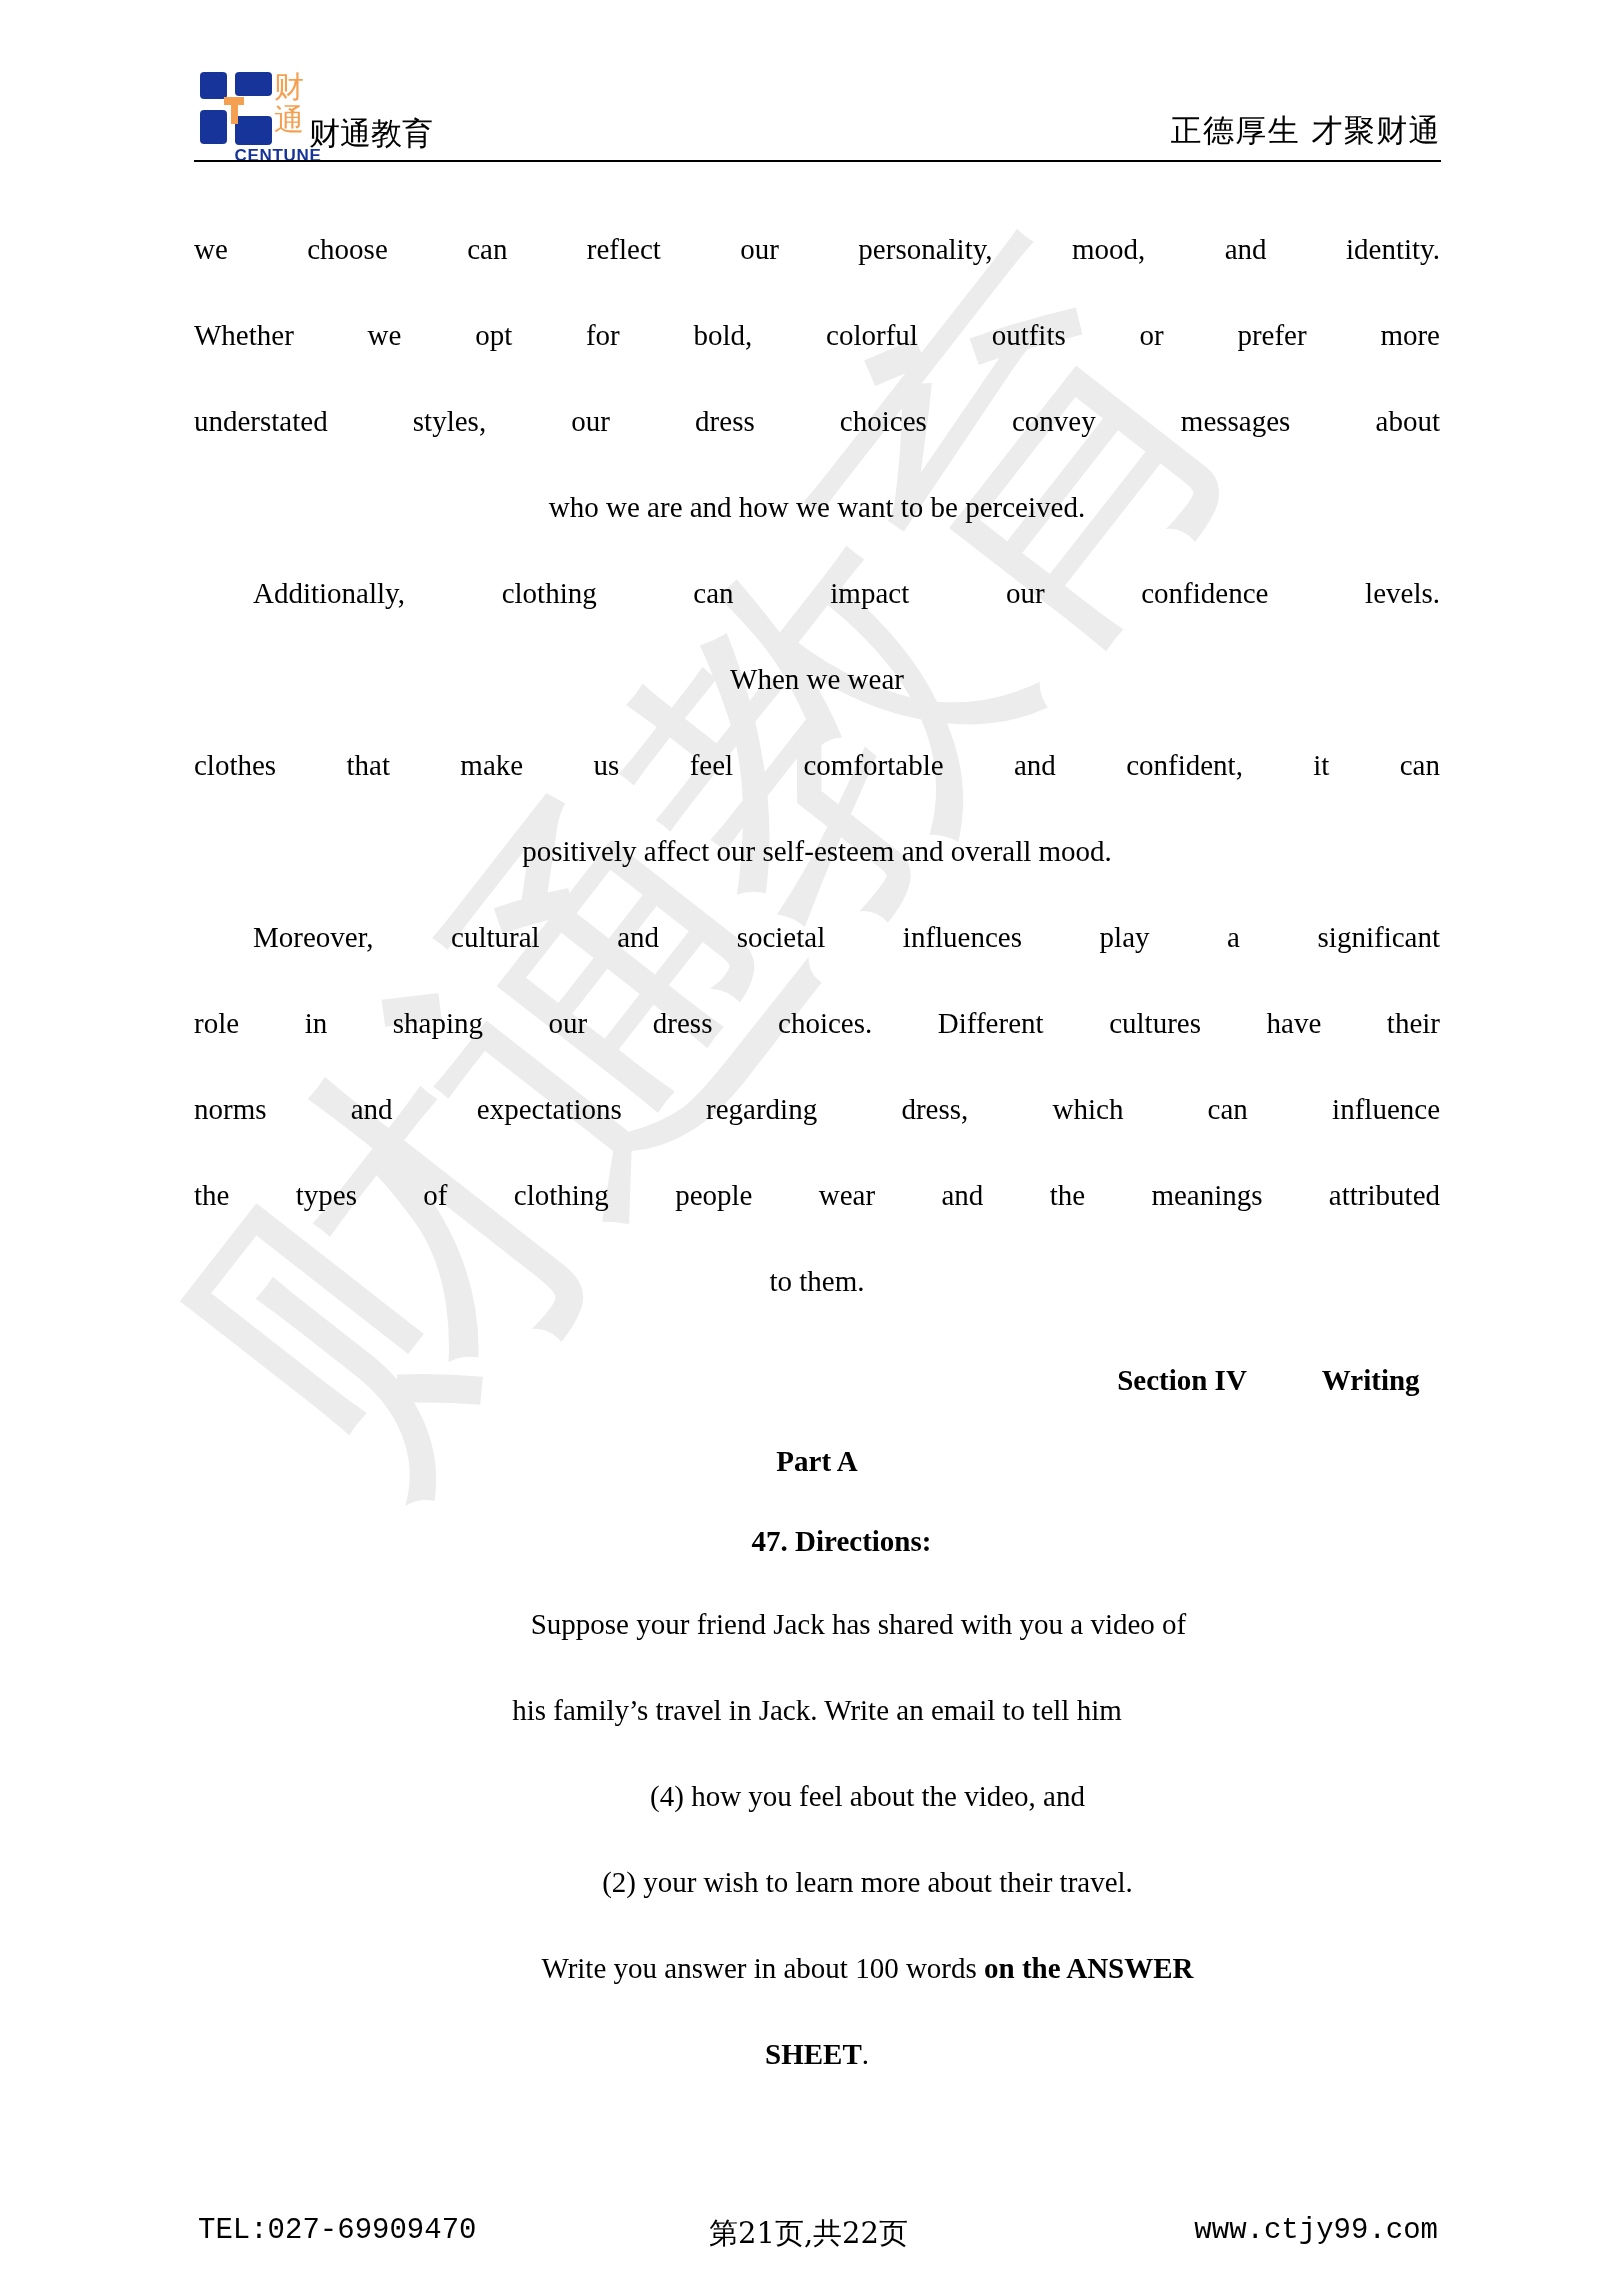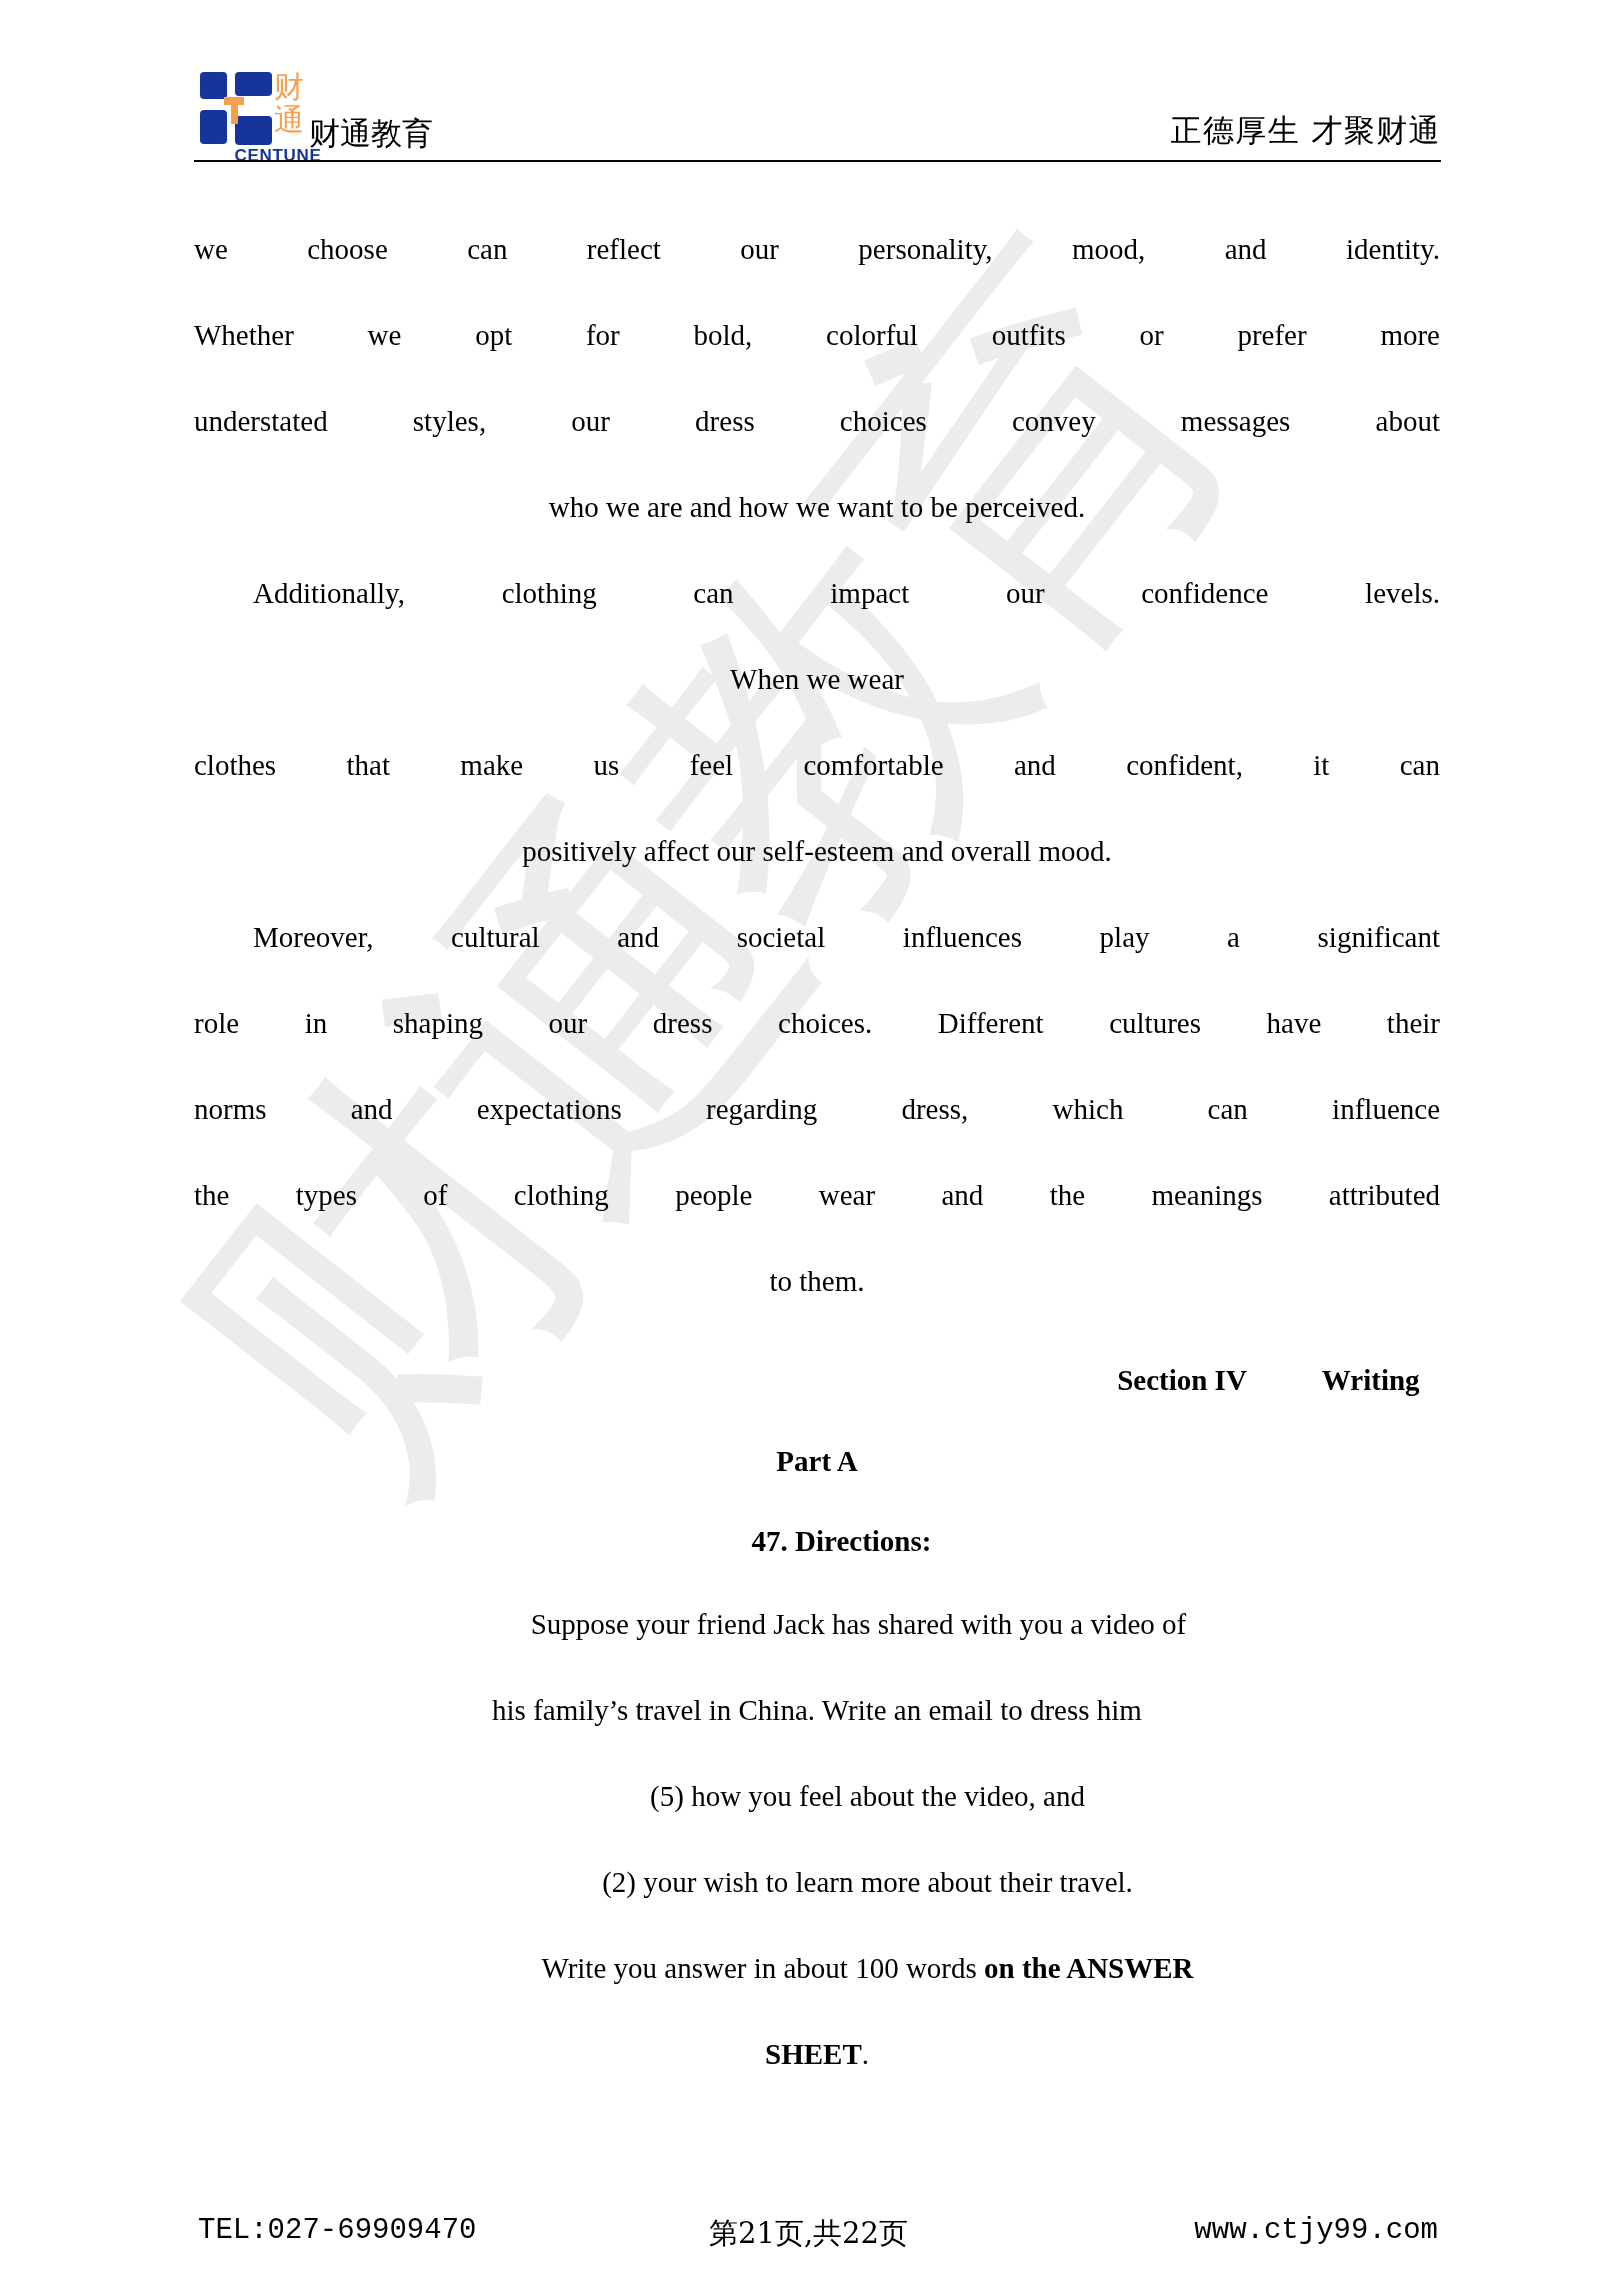--- a/index.html
+++ b/index.html
@@ -88,22 +88,22 @@
     <p class="p just">the types of clothing people wear and the meanings attributed</p>
     <p class="p">to them.</p>
   </div>
 
   <div class="p sec-title">
     <span>Section IV</span><span class="gap"></span><span>Writing</span>
   </div>
   <div class="p part">Part A</div>
   <div class="p dirs">47. Directions:</div>
   <p class="p" style="padding-left:83px;">Suppose your friend Jack has shared with you a video of</p>
-  <p class="p">his family’s travel in China. Write an email to dress him</p>
-  <p class="p sub">(5) how you feel about the video, and</p>
+  <p class="p">his family’s travel in Jack. Write an email to tell him</p>
+  <p class="p sub">(4) how you feel about the video, and</p>
   <p class="p sub">(2) your wish to learn more about their travel.</p>
   <p class="p sub"><span>Write you answer in about 100 words </span><span class="bold">on the ANSWER</span></p>
   <p class="p"><span class="bold">SHEET</span><span>.</span></p>
 </div>
 
 <div class="footer">
   <div class="l">TEL:027-69909470</div>
   <div class="m">第21页,共22页</div>
   <div class="r">www.ctjy99.com</div>
 </div>

